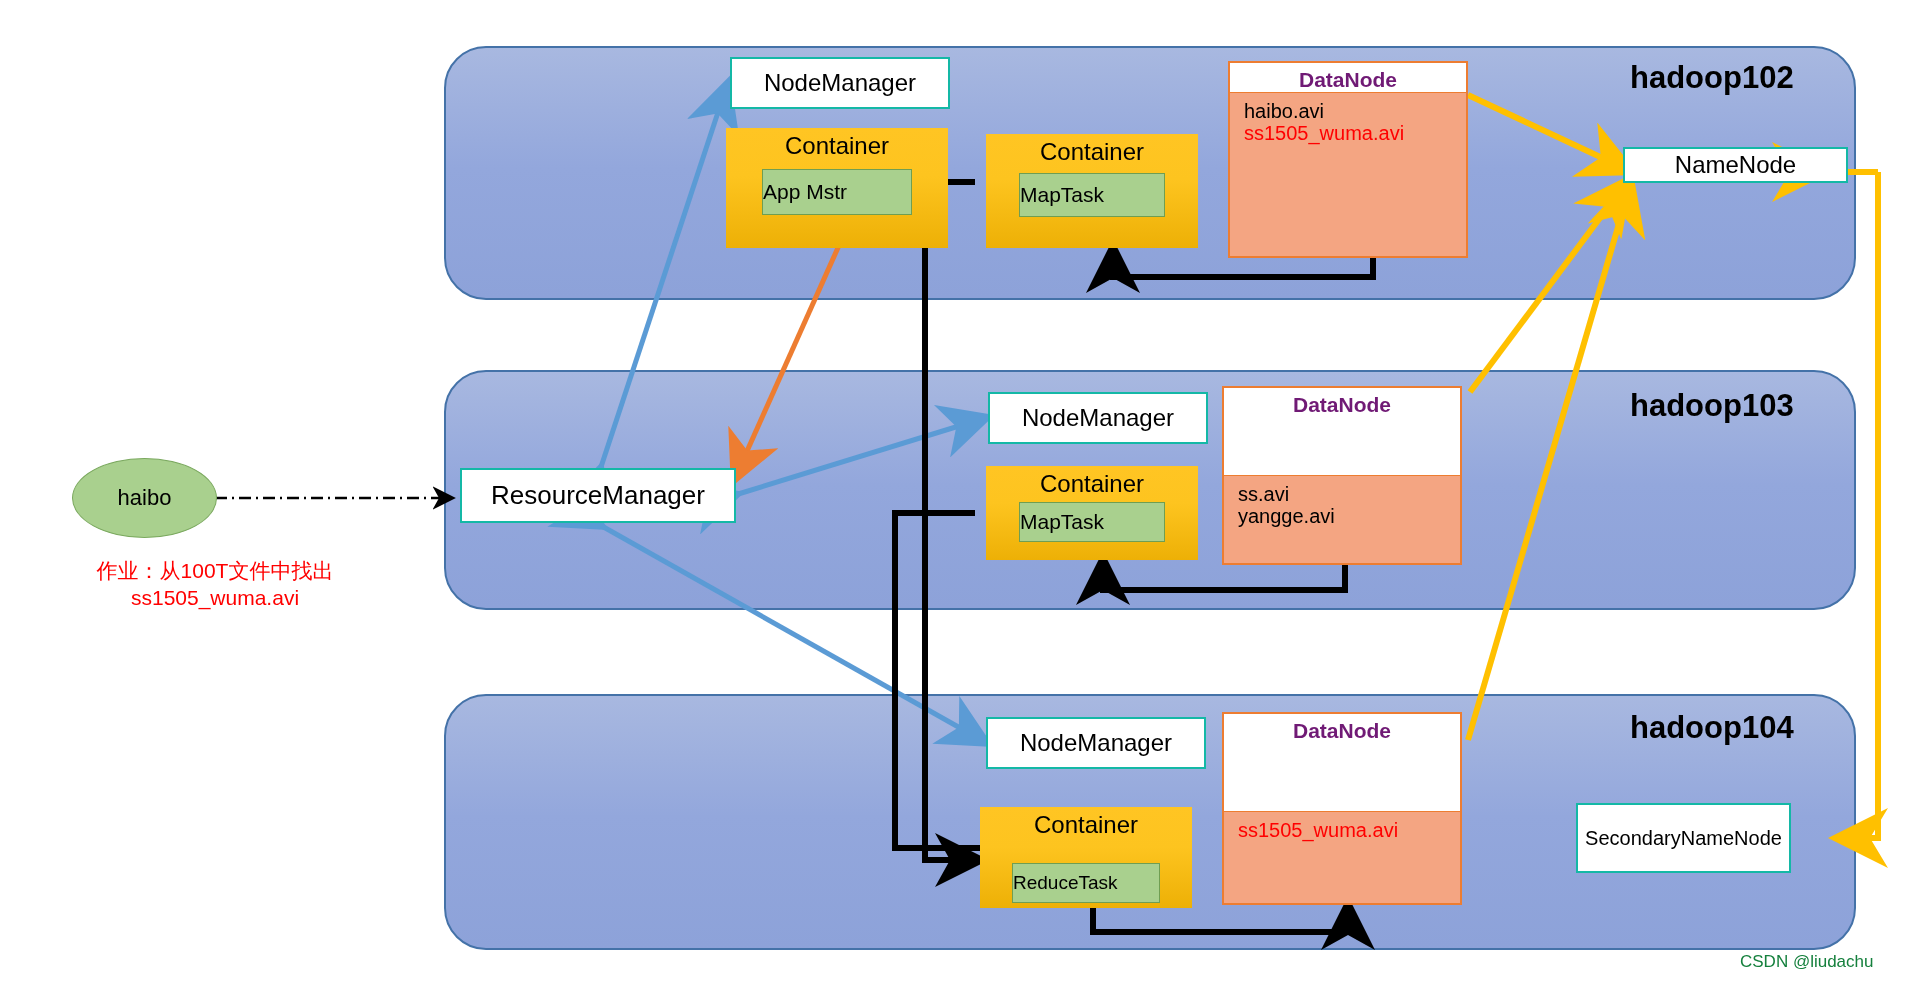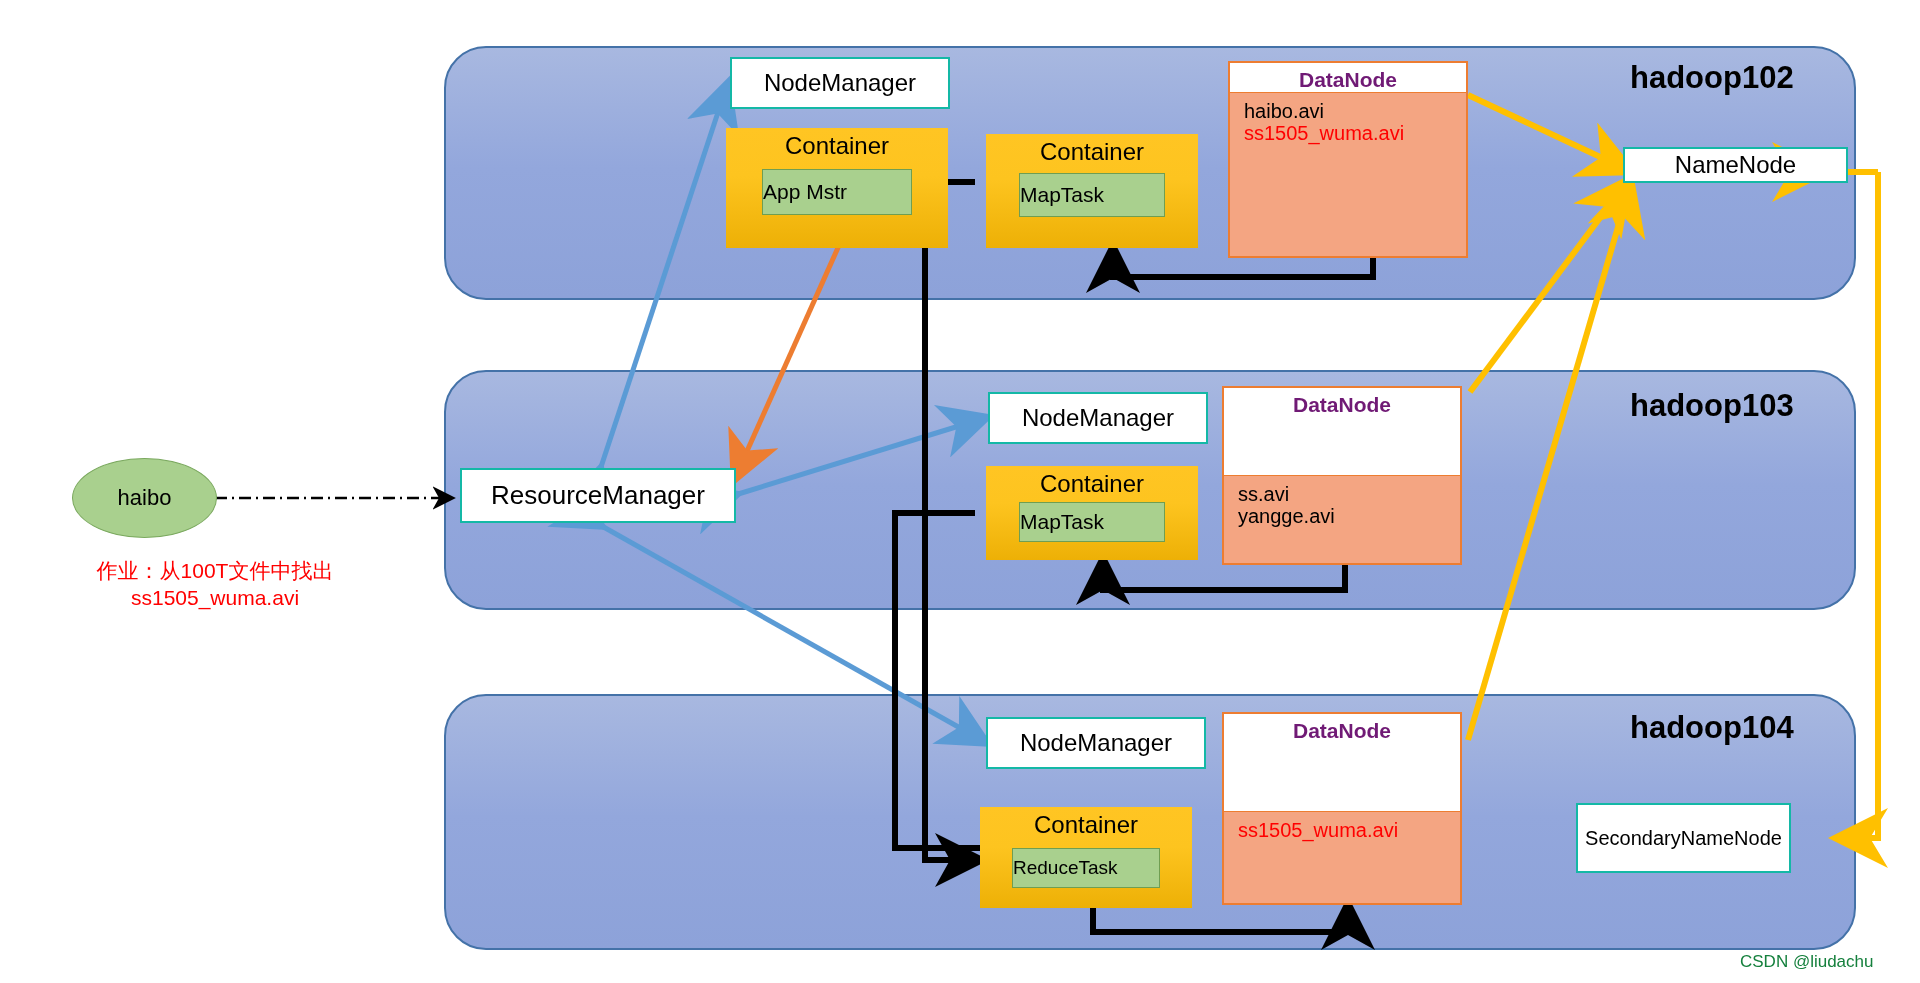--- a/index.html
+++ b/index.html
@@ -207,21 +207,21 @@
       <div>yangge.avi</div>
     </div>
   </div>
 
   <div class="wbox" style="left:986px;top:717px;width:220px;height:52px;font-size:24px;">
     <span>NodeManager</span>
   </div>
 
   <div class="container-box" style="left:980px;top:807px;width:212px;height:101px;">
     <span class="container-title">Container</span>
-    <div class="task" style="width:148px;height:40px;margin-top:9px;font-size:19px;">
+    <div class="task" style="width:148px;height:40px;margin-top:24px;font-size:19px;">
       <span>ReduceTask</span>
     </div>
   </div>
 
   <div class="dn" style="left:1222px;top:712px;width:240px;height:193px;">
     <div class="dn-head">DataNode</div>
     <div class="dn-spacer"></div>
     <div class="dn-body" style="flex:0 0 82px;">
       <div class="red">ss1505_wuma.avi</div>
     </div>

